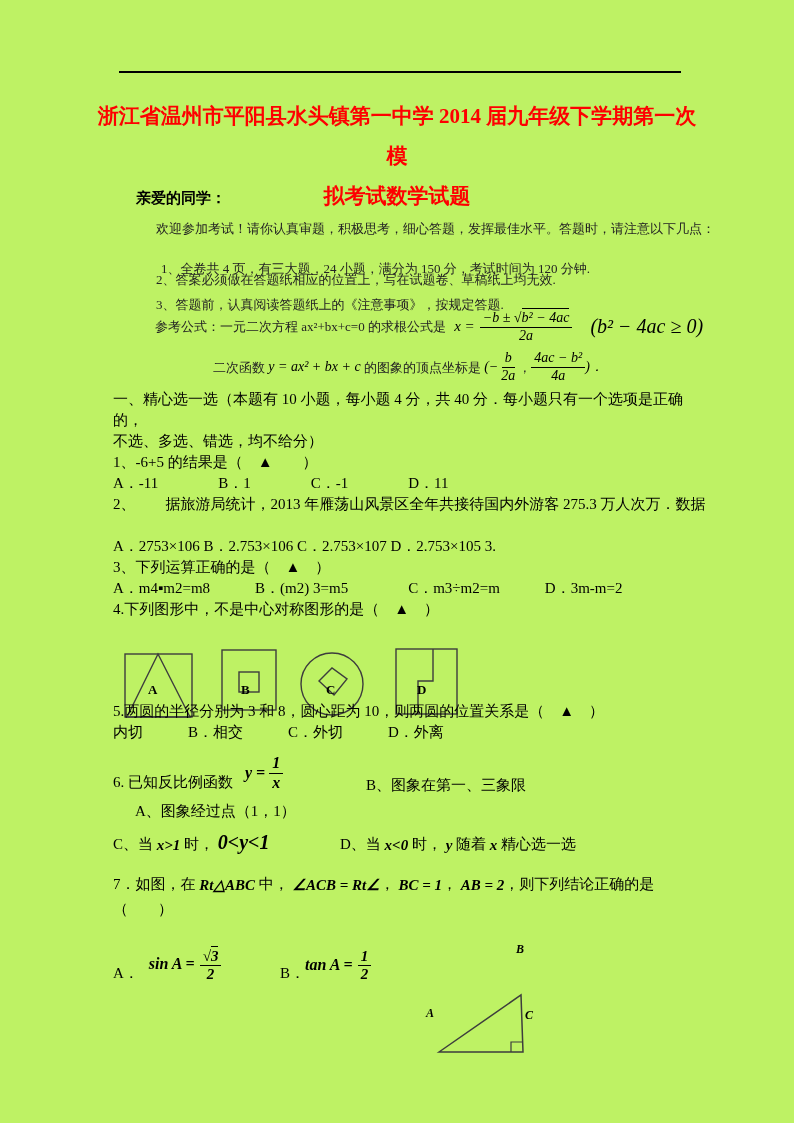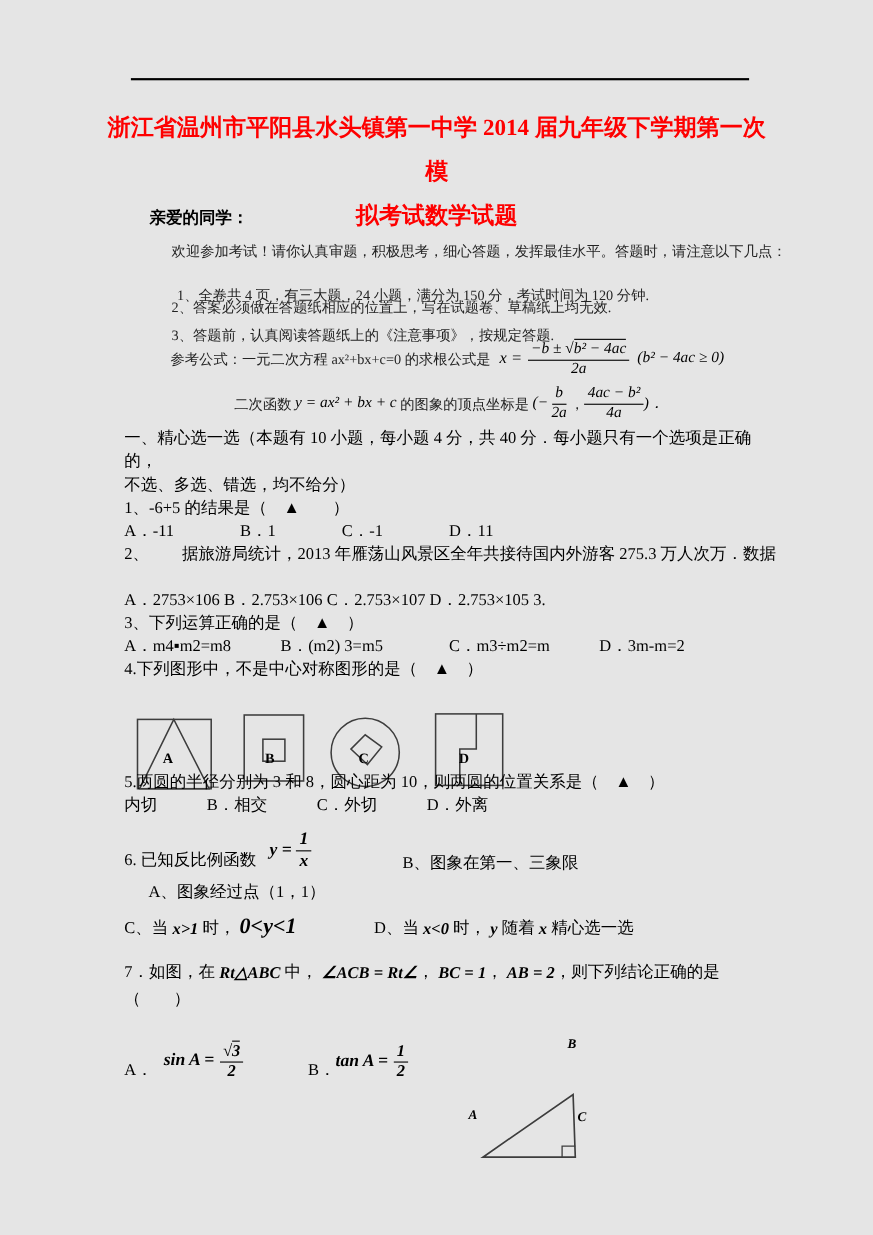--- a/index.html
+++ b/index.html
@@ -1,17 +1,17 @@
 <!DOCTYPE html>
 <html><head>
 <meta charset="utf-8">
 <style>
   *{box-sizing:border-box;margin:0;padding:0}
   html,body{background:#ffffff}
-  .page{position:relative;width:794px;height:1123px;background:#e5e5e5;
+  .page{position:relative;width:794px;height:1123px;background:#bef264;
         font-family:"Liberation Serif","DejaVu Serif",serif;color:#000;overflow:hidden}
   .abs{position:absolute;white-space:pre}
   .t{font-size:15px;line-height:20px}
   .scan{font-size:13px;line-height:17px;color:#232323}
   .salut{font-family:"Liberation Sans","DejaVu Sans",sans-serif;font-weight:bold;font-size:15px}
   .title{position:absolute;left:97px;top:96px;width:600px;text-align:center;
          color:#fe0000;font-weight:bold;font-size:21px;line-height:40px}
   .rule{position:absolute;left:119px;top:71px;width:562px;height:2px;background:#000}
   .row{display:flex;align-items:center;white-space:pre}
   .rowend{display:flex;align-items:flex-end;white-space:pre}
@@ -45,21 +45,21 @@
 
   <div class="abs row" style="left:155px;top:304px;height:44px">
     <span class="scan">参考公式：一元二次方程 ax²+bx+c=0 的求根公式是 </span>
     <span class="mi" style="font-size:15px;margin:0 5px">x =</span>
     <span class="fr mi" style="font-size:14px">
       <span class="n">
         <span>−b ± </span><span>√</span><span class="ov">b² − 4ac</span>
       </span>
       <span class="d">2a</span>
     </span>
-    <span class="mi" style="font-size:14px;margin-left:7px">(b² − 4ac ≥ 0)</span>
+    <span class="mi" style="font-size:20px;margin-left:18px">(b² − 4ac ≥ 0)</span>
   </div>
 
   <div class="abs row" style="left:213px;top:347px;height:40px">
     <span class="scan">二次函数 </span>
     <span class="mi" style="font-size:14px">y = ax² + bx + c</span>
     <span class="scan"> 的图象的顶点坐标是 </span>
     <span class="mi" style="font-size:14px">(−</span>
     <span class="fr mi" style="font-size:14px">
       <span class="n">b</span>
       <span class="d">2a</span>

